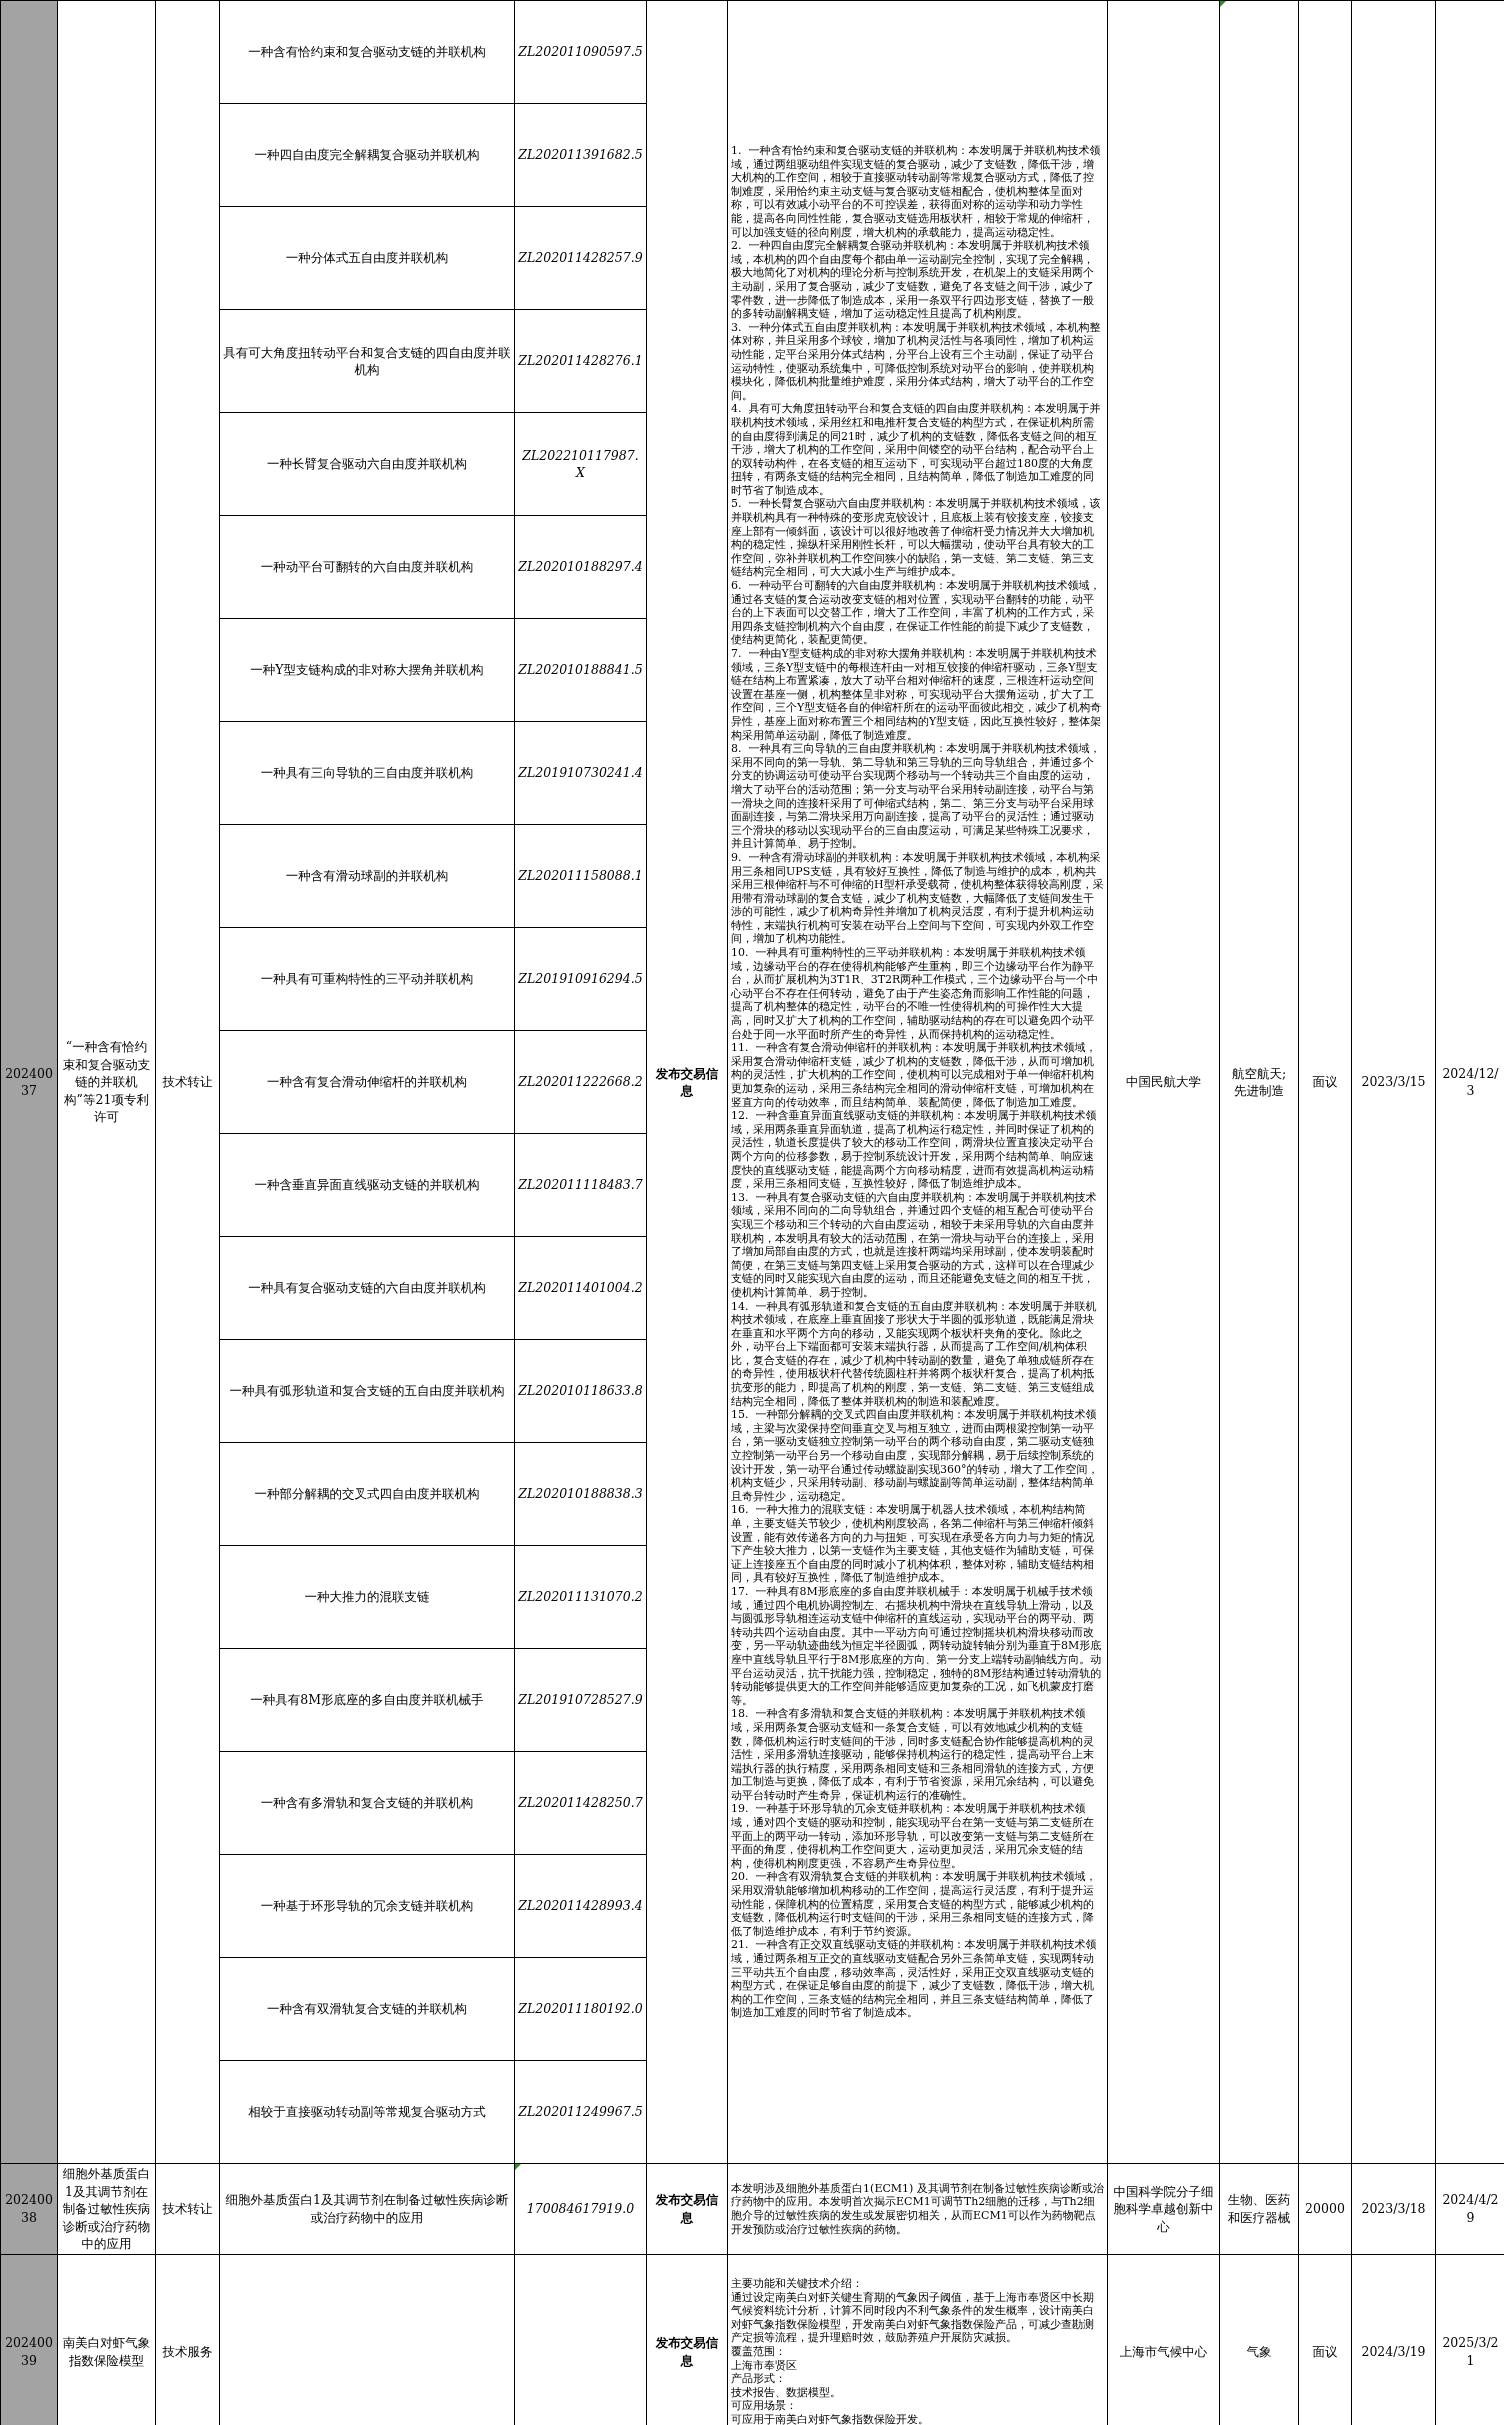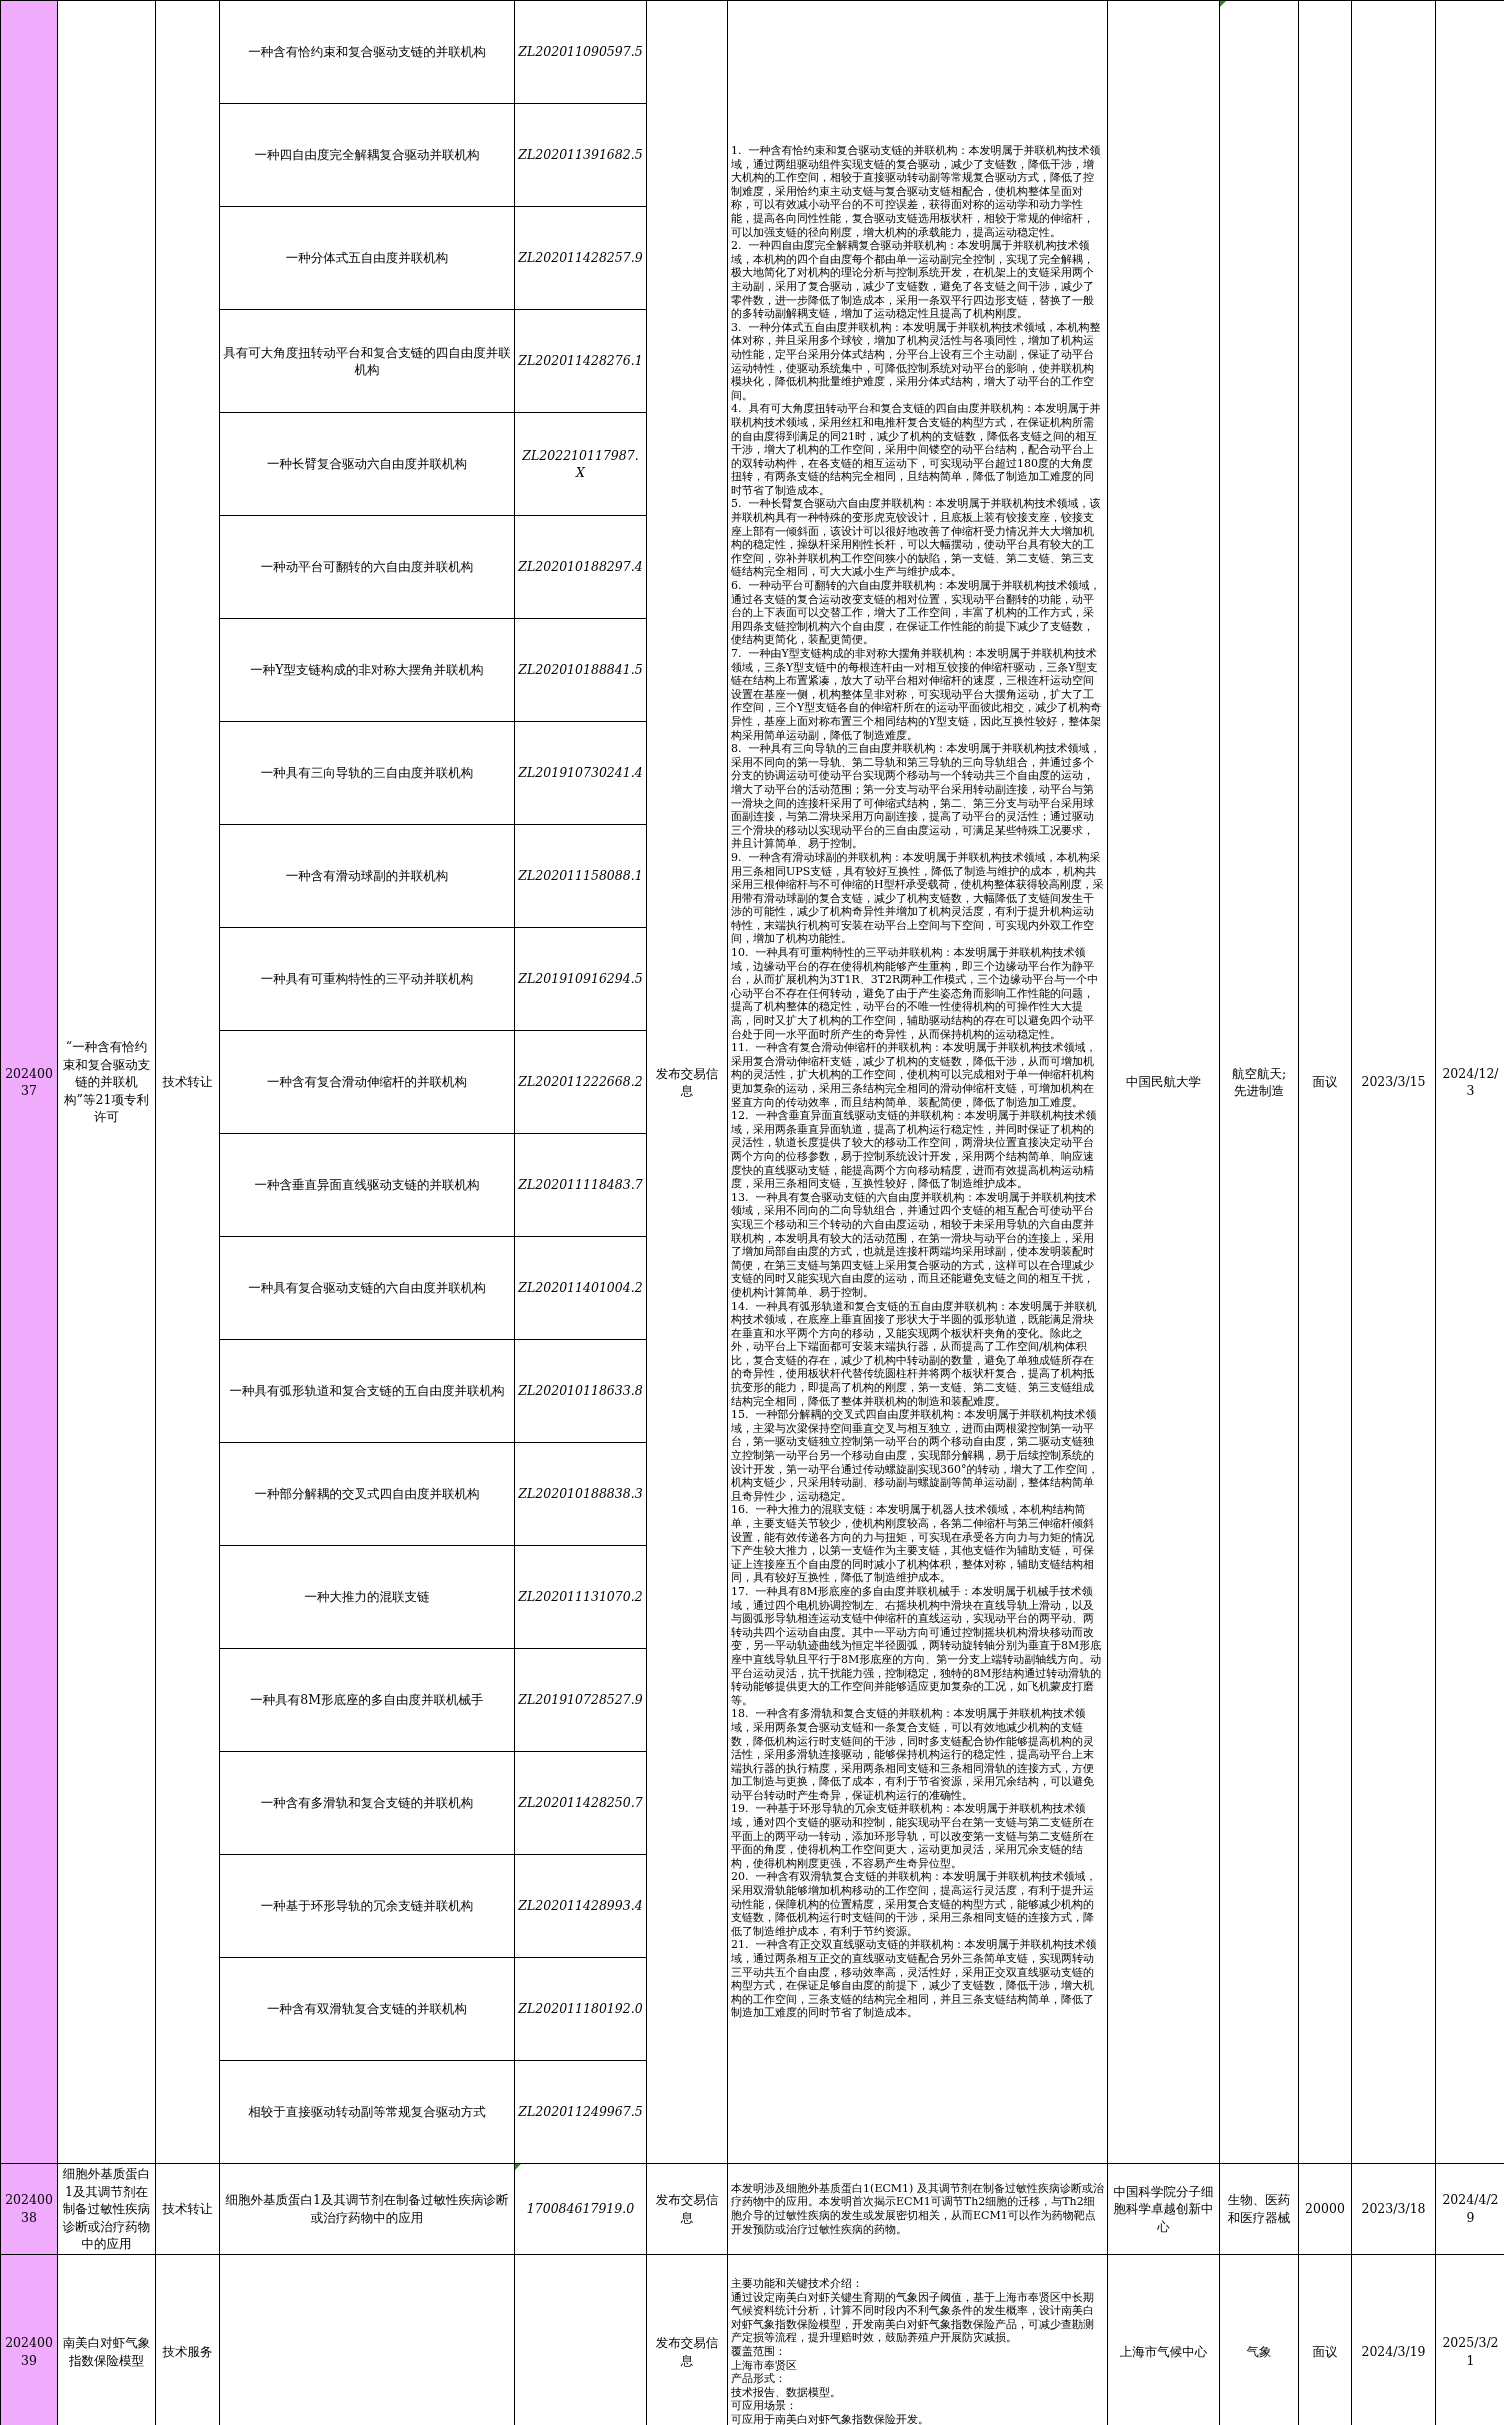--- a/index.html
+++ b/index.html
@@ -6,26 +6,26 @@
   .sheet{width:1505px;background:#ffffff;}
   table.grid{
     table-layout:fixed;border-collapse:collapse;width:1505px;
     font-family:"DejaVu Serif","Liberation Serif",serif;color:#000;
   }
   table.grid td{
     border:1.2px solid #000;overflow:hidden;padding:1.2px 3.1px;
     text-align:center;vertical-align:middle;font-size:12.5px;line-height:1.4;
     word-break:break-all;
   }
-  .c-id{background:#f0abfc;font-size:10.6px;margin-left:41px;}
+  .c-id{background:#a3a3a3;font-size:10.6px;margin-left:41px;}
   .c-name{font-size:12px;margin-left:40px;}
   .c-type{font-size:12px;}
   .c-title{font-size:12.5px;}
   .c-num{font-size:12px;font-style:italic;}
-  .c-pub{font-size:12px;}
+  .c-pub{font-size:12px;font-weight:bold;}
   .c-desc{text-align:left;}
   .desc-text{white-space:pre-wrap;font-size:11px;line-height:13.6px;text-align:left;}
   .desc-sections{font-size:11px;line-height:13.6px;text-align:left;}
   .desc-sections .b{font-weight:normal;}
   .c-org{font-size:12.5px;}
   .c-field{white-space:pre-line;font-size:12.5px;margin-top:22px;}
   .c-price{font-size:12px;}
   .c-date{font-size:12px;}
   tr.sub{height:103px;}
   #row-38{height:61px;}

